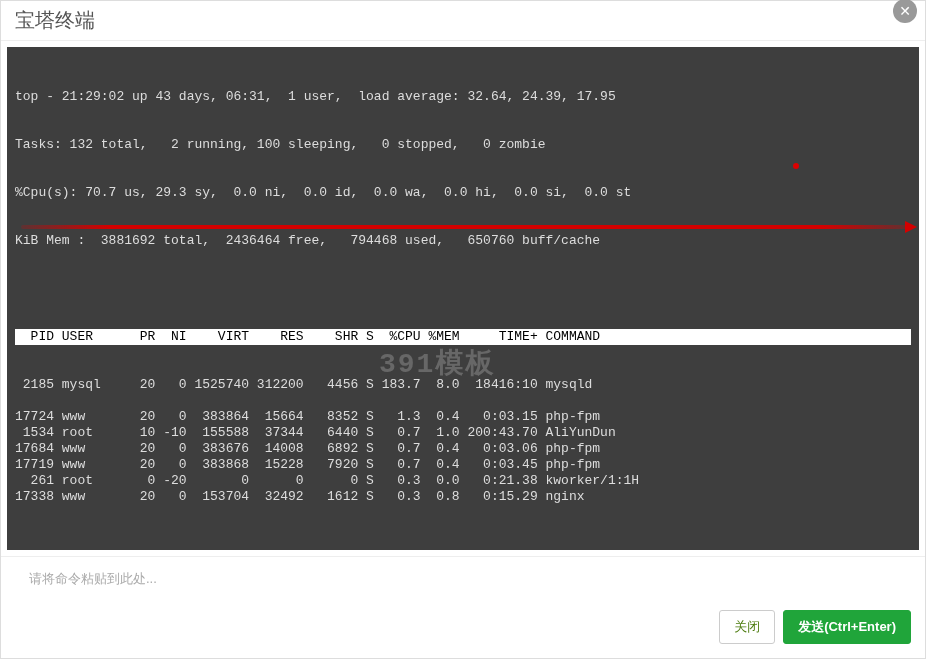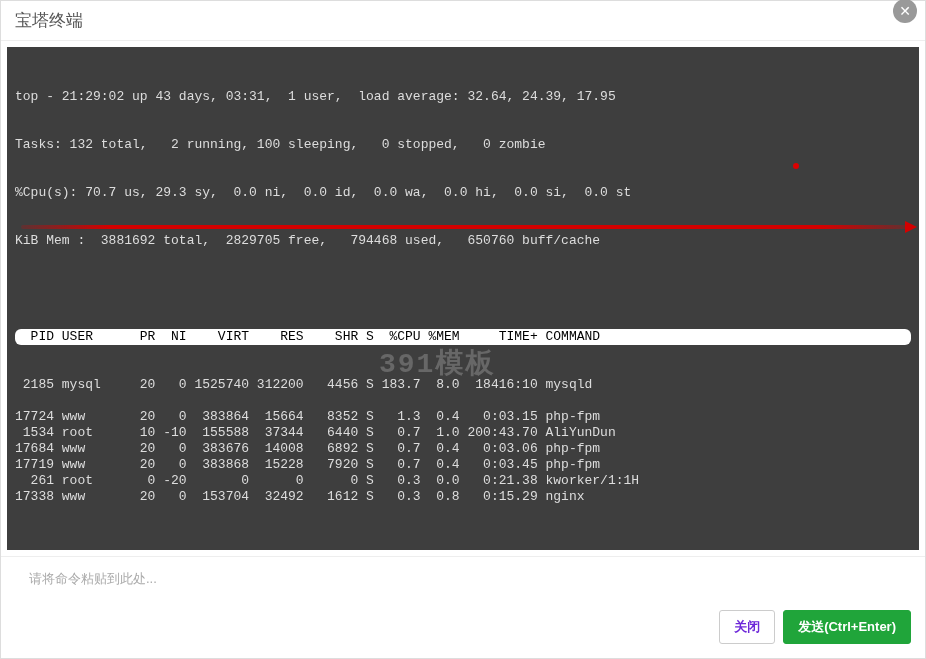--- a/index.html
+++ b/index.html
@@ -19,21 +19,21 @@
     }
     .header {
       height: 40px;
       display: flex;
       align-items: center;
       justify-content: space-between;
       padding: 0 14px;
       border-bottom: 1px solid #eee;
       background: #fff;
     }
-    .title { font-size: 17px; color: #555; }
+    .title { font-size: 20px; color: #555; }
     .close-btn {
       width: 24px; height: 24px;
       border-radius: 50%;
       background: #999;
       color: #fff;
       display: flex; align-items: center; justify-content: center;
       font-size: 14px;
       cursor: pointer;
       margin-right: -6px;
       margin-top: -20px;
@@ -49,21 +49,20 @@
       overflow: hidden;
       position: relative;
       white-space: pre;
       margin: 6px;
     }
     .term-line { white-space: pre; }
     .hdr-row {
       background: #fff;
       color: #000;
       white-space: pre;
-      border-radius: 6px;
     }
     .red-dot {
       position: absolute;
       top: 116px; right: 120px;
       width: 6px; height: 6px;
       background: #d00; border-radius: 50%;
     }
     .red-underline {
       position: absolute;
       top: 178px;
@@ -110,45 +109,44 @@
       gap: 8px;
       padding: 10px 14px 14px;
     }
     .btn {
       padding: 7px 14px;
       font-size: 13px;
       border-radius: 3px;
       cursor: pointer;
       border: 1px solid #ccc;
       background: #fff;
-      color: #6d28d9;
-      font-weight: bold;
+      color: #4d7c0f;
     }
     .btn-primary {
       background: #20a53a;
       border-color: #20a53a;
       color: #fff;
       font-weight: bold;
     }
   </style>
 </head>
 <body>
 
 <div class="modal">
 
   <div class="header">
     <div class="title">宝塔终端</div>
     <div class="close-btn">✕</div>
   </div>
 
   <div class="terminal">
-    <div class="term-line">top - 21:29:02 up 43 days, 03:31,  1 user,  load average: 32.64, 24.39, 17.95</div>
+    <div class="term-line">top - 21:29:02 up 43 days, 06:31,  1 user,  load average: 32.64, 24.39, 17.95</div>
     <div class="term-line">Tasks: 132 total,   2 running, 100 sleeping,   0 stopped,   0 zombie</div>
     <div class="term-line">%Cpu(s): 70.7 us, 29.3 sy,  0.0 ni,  0.0 id,  0.0 wa,  0.0 hi,  0.0 si,  0.0 st</div>
-    <div class="term-line">KiB Mem :  3881692 total,  2829705 free,   794468 used,   650760 buff/cache</div>
+    <div class="term-line">KiB Mem :  3881692 total,  2436464 free,   794468 used,   650760 buff/cache</div>
     <div class="term-line">&nbsp;</div>
     <div class="hdr-row">  PID USER      PR  NI    VIRT    RES    SHR S  %CPU %MEM     TIME+ COMMAND                                 </div>
     <div id="rows-container"><div class="term-line"> 2185 mysql     20   0 1525740 312200   4456 S 183.7  8.0  18416:10 mysqld</div><div class="term-line">                                                                           </div><div class="term-line">17724 www       20   0  383864  15664   8352 S   1.3  0.4   0:03.15 php-fpm</div><div class="term-line"> 1534 root      10 -10  155588  37344   6440 S   0.7  1.0 200:43.70 AliYunDun</div><div class="term-line">17684 www       20   0  383676  14008   6892 S   0.7  0.4   0:03.06 php-fpm</div><div class="term-line">17719 www       20   0  383868  15228   7920 S   0.7  0.4   0:03.45 php-fpm</div><div class="term-line">  261 root       0 -20       0      0      0 S   0.3  0.0   0:21.38 kworker/1:1H</div><div class="term-line">17338 www       20   0  153704  32492   1612 S   0.3  0.8   0:15.29 nginx</div></div>
 
     <div class="red-dot"></div>
     <div class="red-underline"></div>
     <div class="red-arrow"></div>
     <div class="watermark">391模板</div>
   </div>
 

